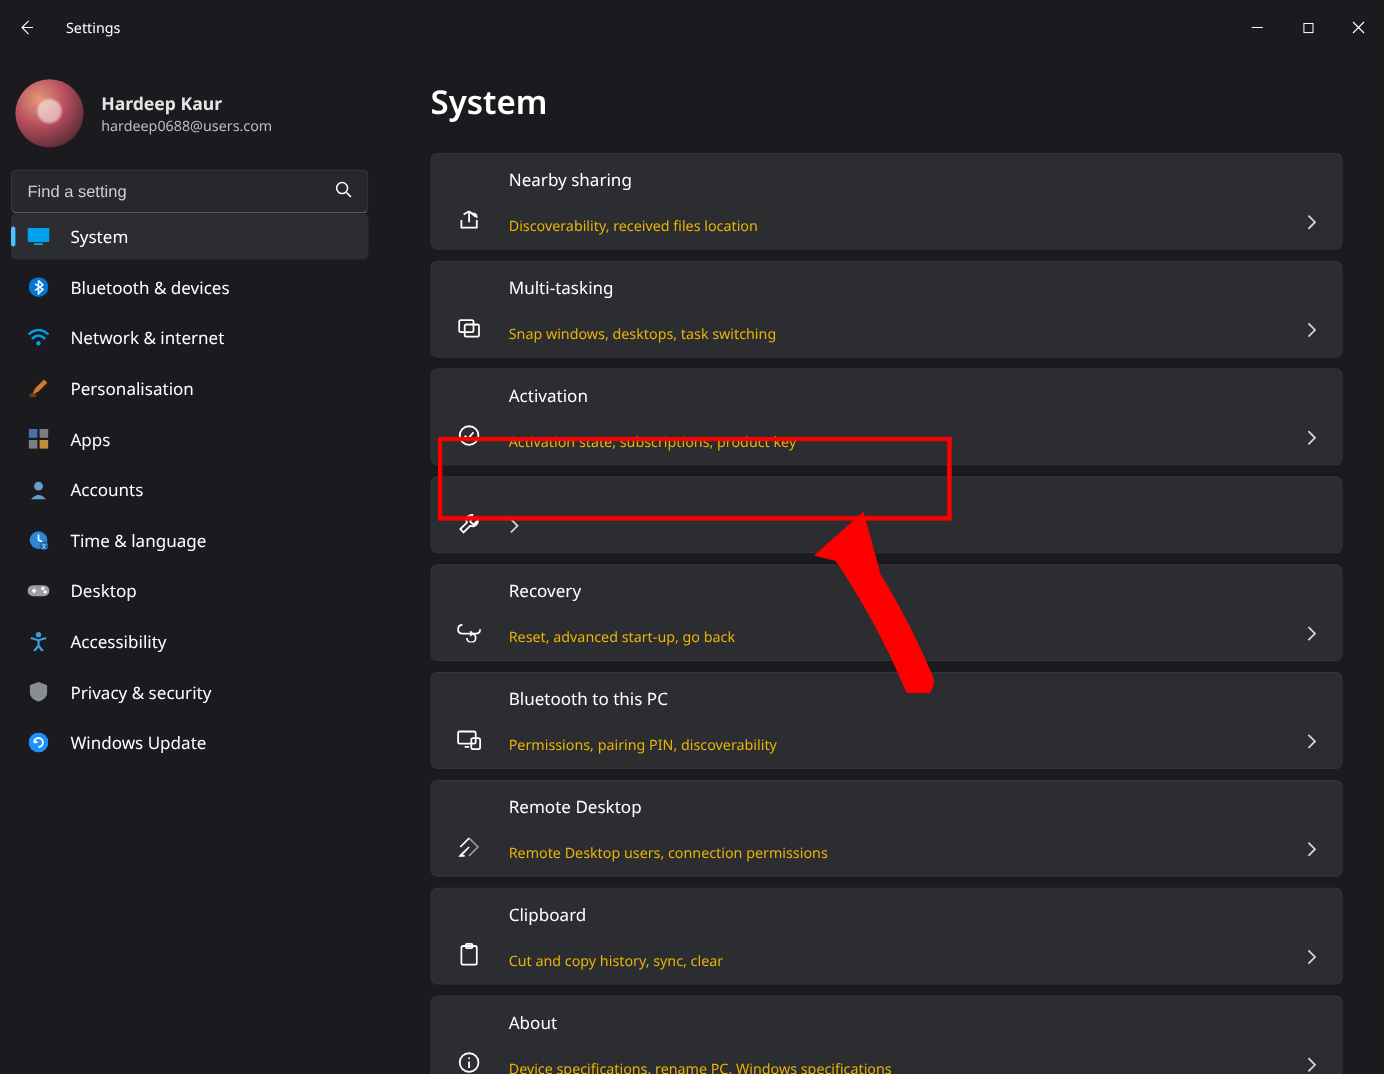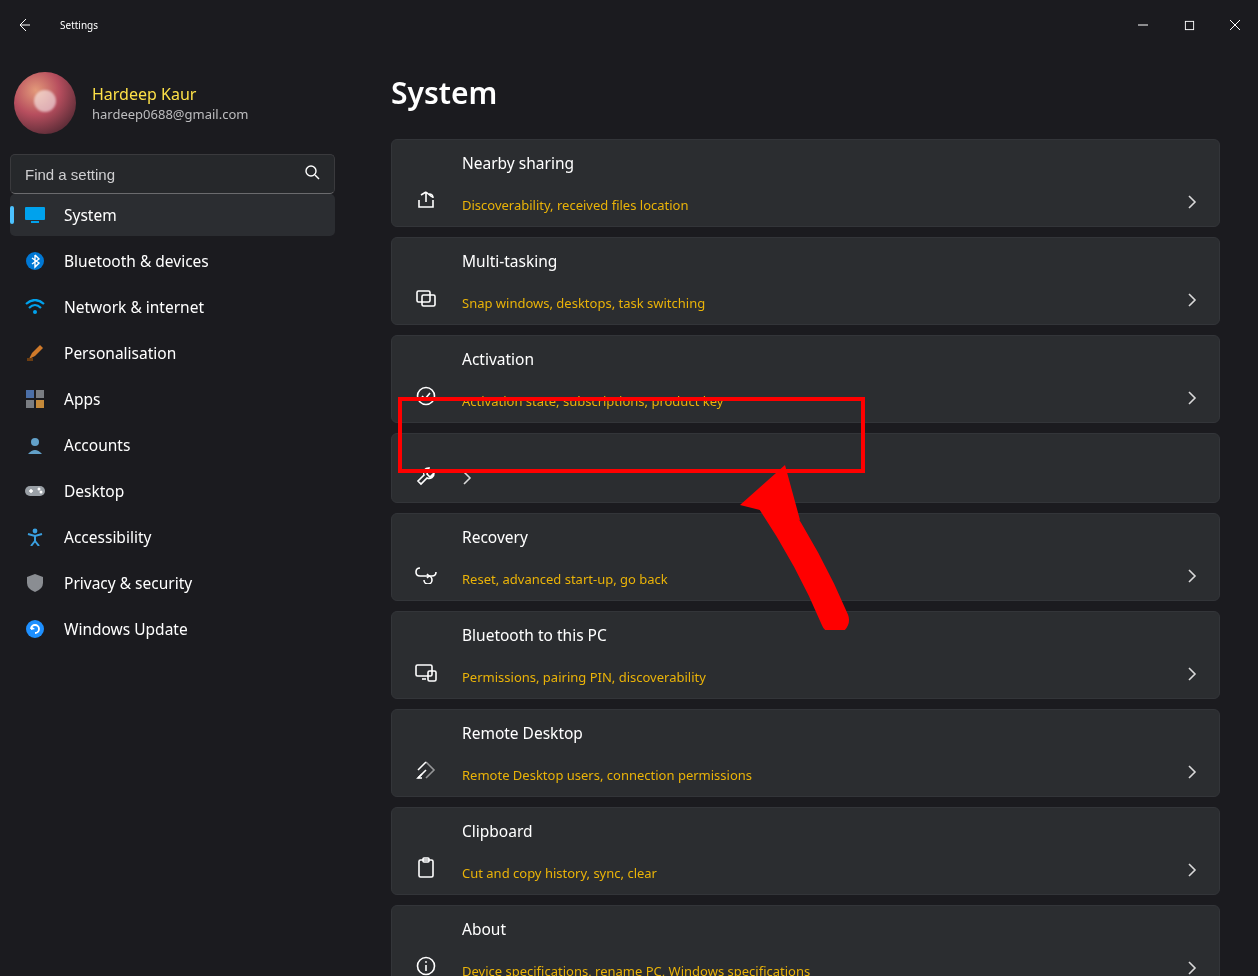--- a/index.html
+++ b/index.html
@@ -20,21 +20,21 @@
     align-items: center;
     justify-content: space-between;
     padding-left: 10px;
   }
   .titlebar-left { display: flex; align-items: center; gap: 22px; }
   .back-btn {
     width: 28px; height: 28px;
     display: flex; align-items: center; justify-content: center;
     color: #eaeaea;
   }
-  .titlebar-title { font-size: 10px; color: #ffffff; }
+  .titlebar-title { font-size: 13px; color: #ffffff; }
   .wincontrols { display: flex; }
   .wincontrols div {
     width: 46px; height: 32px;
     display: flex; align-items: center; justify-content: center;
     color: #ffffff;
   }
 
   
   .layout { display: flex; height: calc(100% - 50px); }
   .sidebar {
@@ -48,21 +48,21 @@
   .avatar {
     width: 62px; height: 62px; border-radius: 50%;
     background: radial-gradient(circle at 35% 30%, #e39a7a 0%, #b74e5e 40%, #2b1a22 100%);
     position: relative;
     overflow: hidden;
   }
   .avatar::after{
     content:""; position:absolute; width:22px; height:22px; background:#fff8; border-radius:50%;
     left:20px; top:18px; filter:blur(1px);
   }
-  .profile-name { font-size: 16px; font-weight: 400; color:#fde047; }
+  .profile-name { font-size: 16px; font-weight: 700; color:#e5e5e5; }
   .profile-email { font-size: 13px; color: #bdbdbf; }
 
   
   .search {
     background: #26282b;
     border: 1px solid #3a3a3d;
     border-bottom: 1px solid #6b6b6e;
     border-radius: 5px;
     height: 40px;
     display: flex; align-items: center; justify-content: space-between;
@@ -169,21 +169,21 @@
   </div>
 </div>
 
 <div class="layout">
 
   <div class="sidebar">
     <div class="profile">
       <div class="avatar"></div>
       <div>
         <div class="profile-name">Hardeep Kaur</div>
-        <div class="profile-email">hardeep0688@gmail.com</div>
+        <div class="profile-email">hardeep0688@users.com</div>
       </div>
     </div>
 
     <div class="search">
       <input placeholder="Find a setting" style="">
       <span class="sicon">
         <svg width="16" height="16" viewBox="0 0 16 16">
             <circle cx="7" cy="7" r="5" stroke="#fff" stroke-width="1.4" fill="none"></circle>
             <path d="M11 11 L15 15" stroke="#fff" stroke-width="1.4"></path>
           </svg>
@@ -243,20 +243,31 @@
           <span class="nav-icon">
             <svg width="18" height="18" viewBox="0 0 18 18">
               <circle cx="9" cy="6" r="4" fill="#62a0c8"></circle>
               <path d="M2 18 Q9 10 16 18 Z" fill="#62a0c8"></path>
             </svg>
           </span>
           <span>Accounts</span>
         </div>
         <div class="nav-item">
           <span class="nav-icon">
+            <svg width="18" height="18" viewBox="0 0 18 18">
+              <circle cx="9" cy="9" r="8" fill="#2b88d8"></circle>
+              <path d="M9 4 V9 L13 11" stroke="#fff" stroke-width="1.5" fill="none"></path>
+              <circle cx="14" cy="14" r="4" fill="#1b6bb0"></circle>
+              <text x="14" y="16" font-size="5" fill="#fff" text-anchor="middle">文</text>
+            </svg>
+          </span>
+          <span>Time &amp; language</span>
+        </div>
+        <div class="nav-item">
+          <span class="nav-icon">
             <svg width="20" height="14" viewBox="0 0 20 14">
               <rect x="0" y="2" width="20" height="10" rx="5" fill="#9aa0a6"></rect>
               <circle cx="14" cy="5" r="1.5" fill="#fff"></circle>
               <circle cx="16" cy="8" r="1.5" fill="#fff"></circle>
               <path d="M4 7 H8 M6 5 V9" stroke="#fff" stroke-width="1.5"></path>
             </svg>
           </span>
           <span>Desktop</span>
         </div>
         <div class="nav-item">

